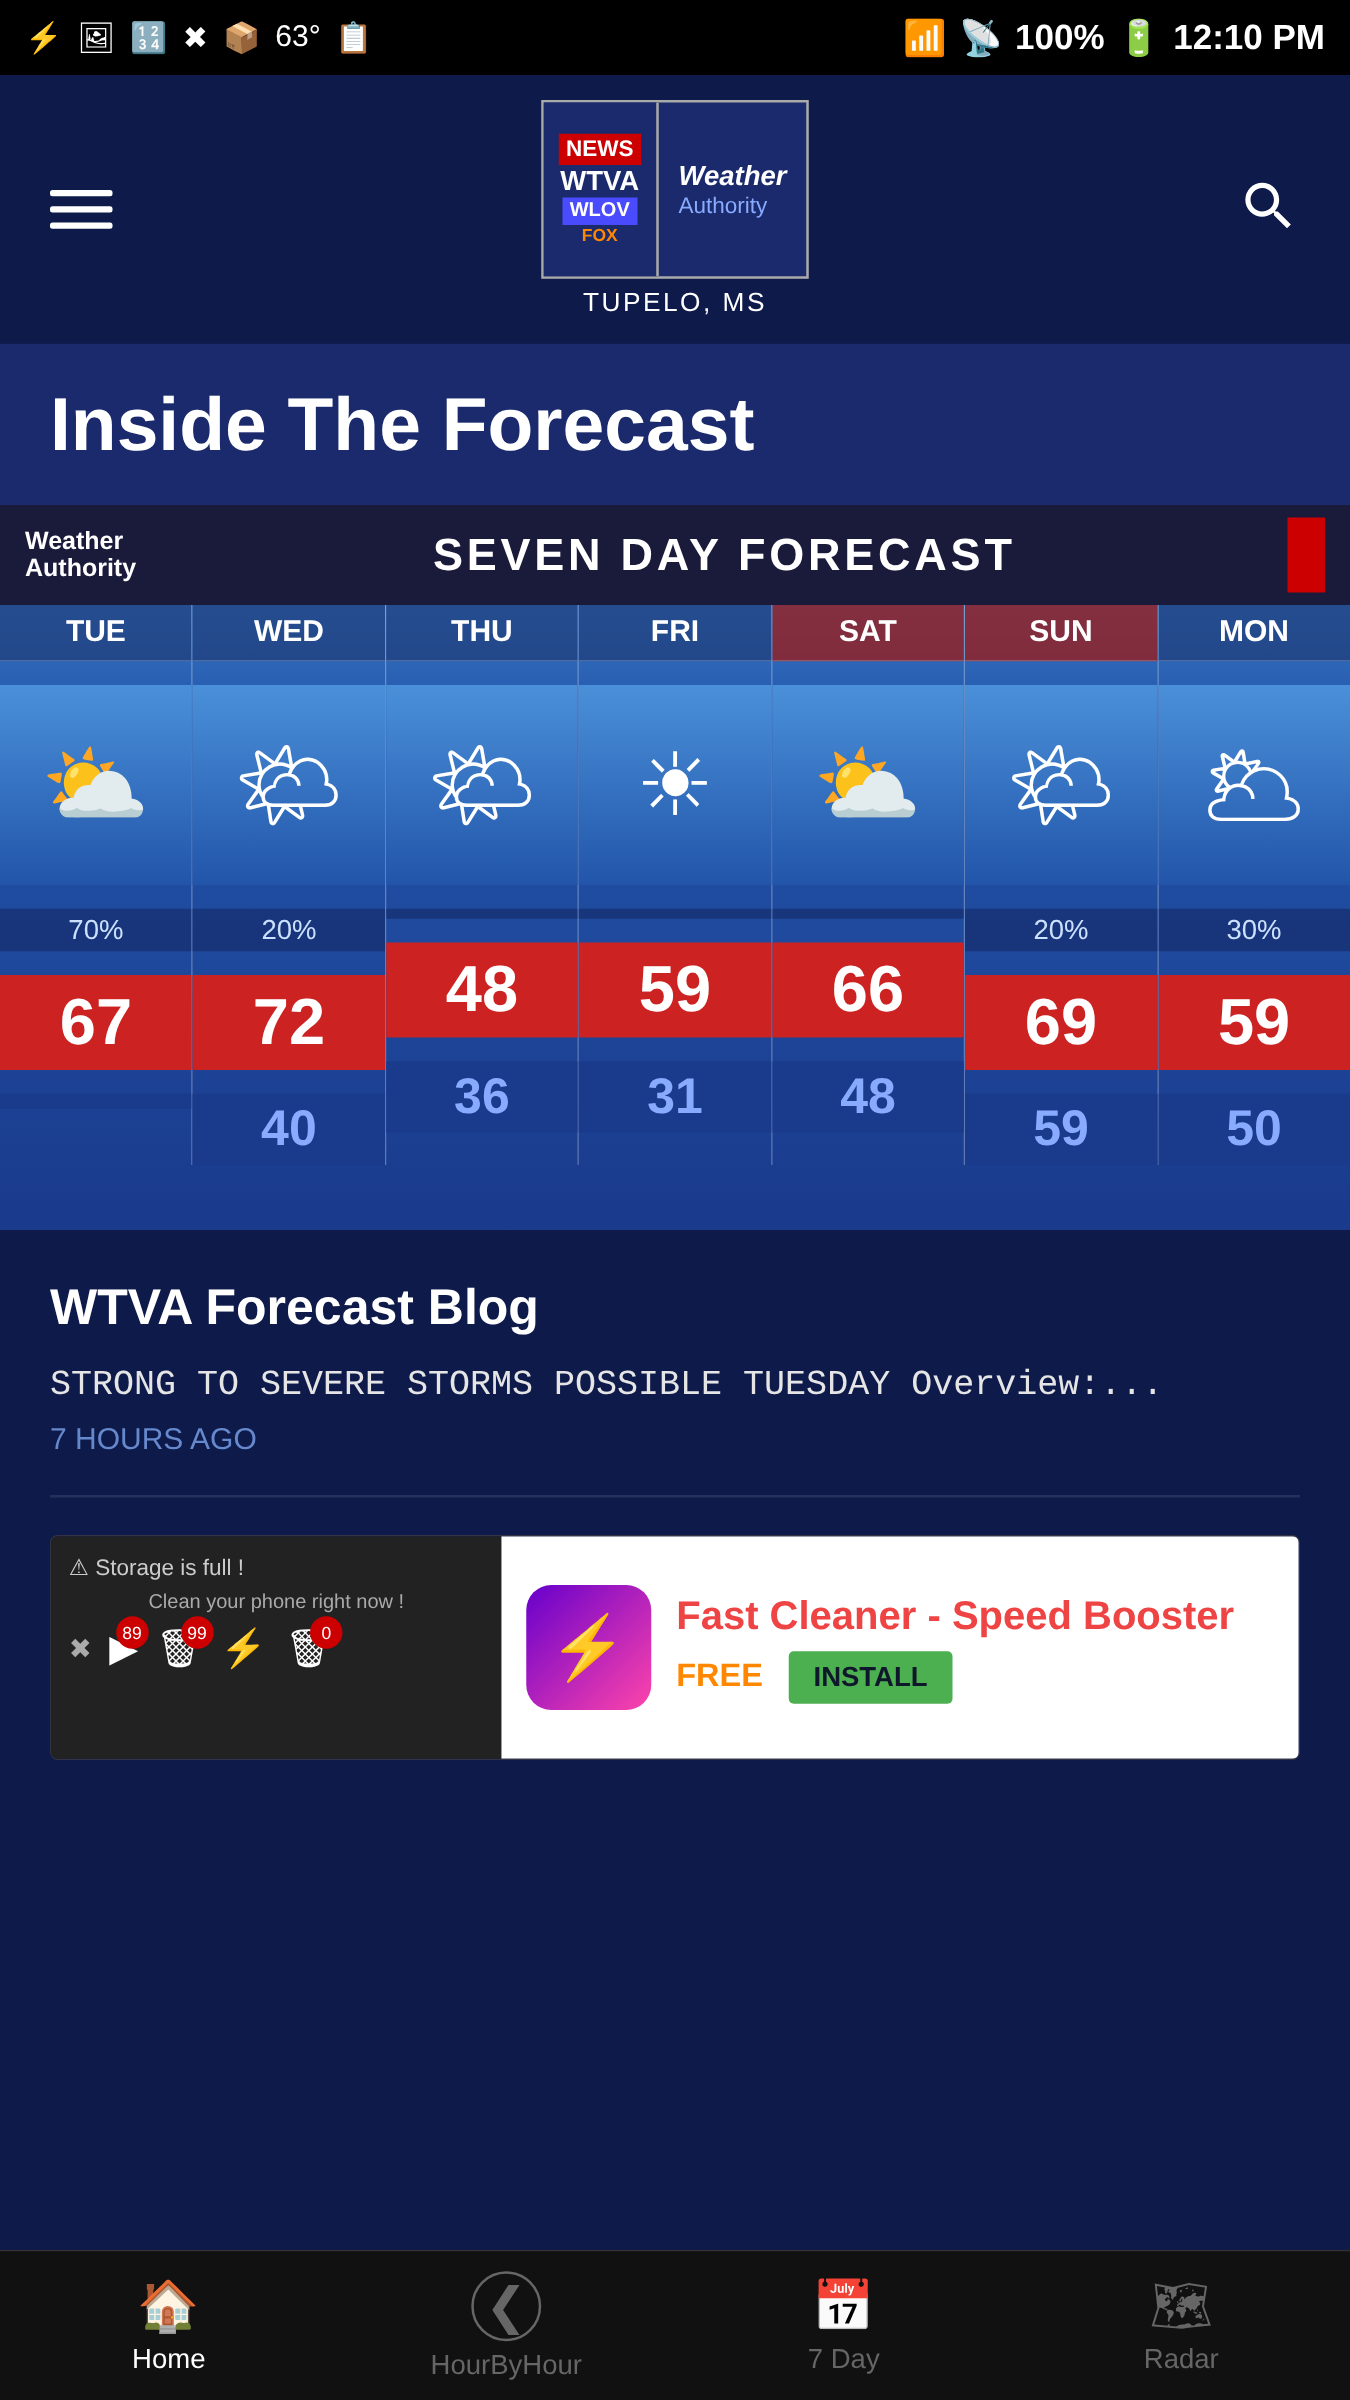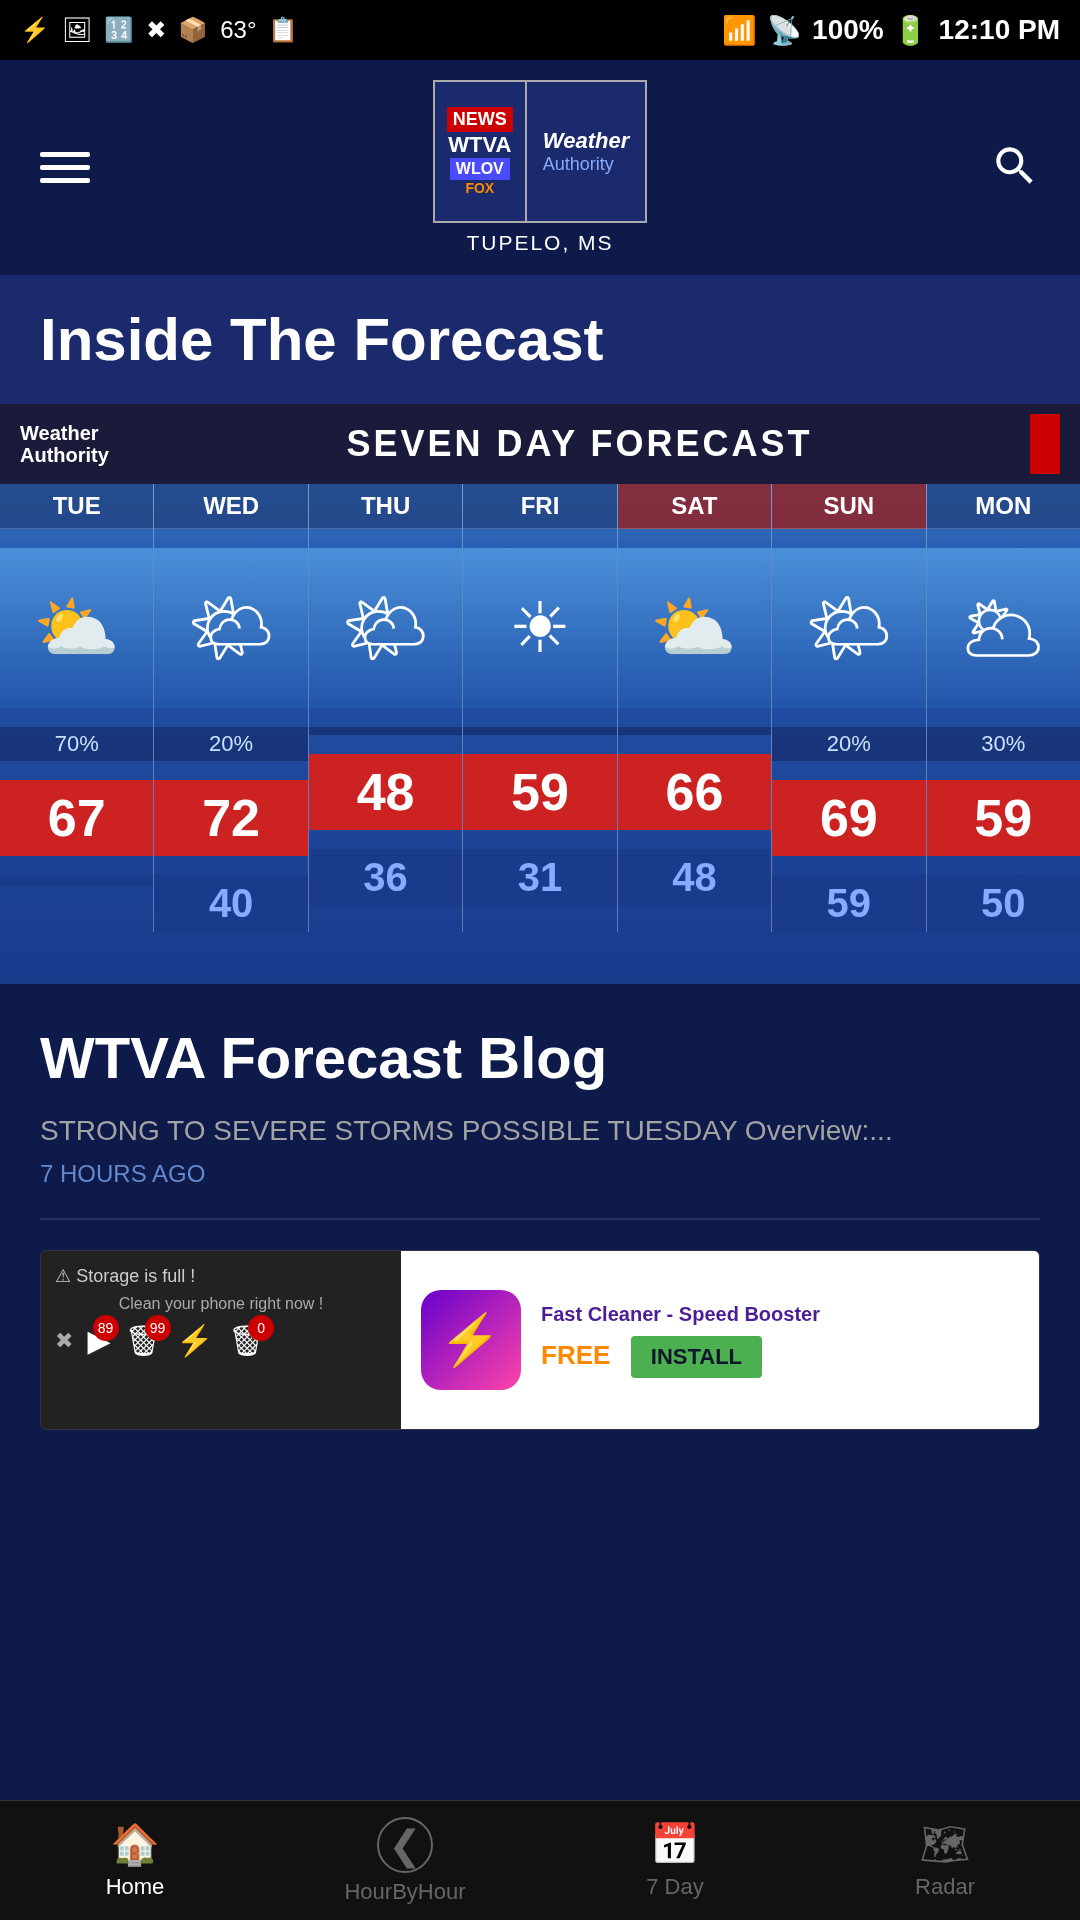--- a/index.html
+++ b/index.html
@@ -248,30 +248,31 @@
       color: transparent; 
       background: #1a3a8c;
     }
 
     
     .blog-section {
       background-color: #0d1a4a;
       padding: 40px 40px 30px;
     }
     .blog-title {
-      font-size: 58px;
+      font-size: 40px;
       font-weight: bold;
       color: white;
       margin-bottom: 20px;
     }
     .blog-headline {
       font-size: 28px;
-      color: #a3a3a3;
+      color: #e5e5e5;
       margin-bottom: 10px;
       line-height: 1.4;
+      font-family: Liberation Mono, monospace;
     }
     .blog-time {
       font-size: 24px;
       color: #6688cc;
     }
 
     
     .ad-banner {
       margin: 30px 40px;
       border: 1px solid #334;
@@ -343,22 +344,22 @@
       display: flex;
       align-items: center;
       justify-content: center;
       font-size: 50px;
       flex-shrink: 0;
     }
     .ad-app-info {
       flex: 1;
     }
     .ad-app-name {
-      color: #4c1d95;
-      font-size: 20px;
+      color: #ef4444;
+      font-size: 32px;
       font-weight: bold;
       line-height: 1.2;
       margin-bottom: 10px;
     }
     .ad-free-label {
       color: #ff8800;
       font-size: 26px;
       font-weight: bold;
       margin-right: 16px;
     }

